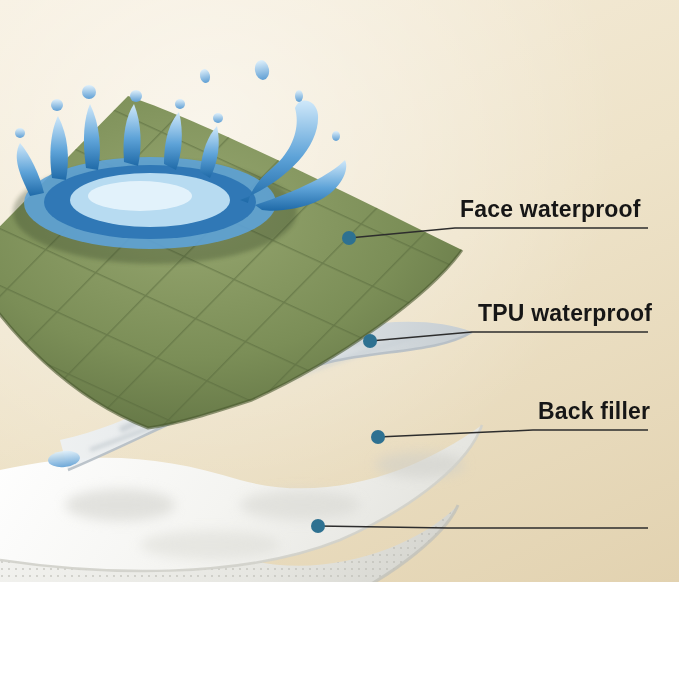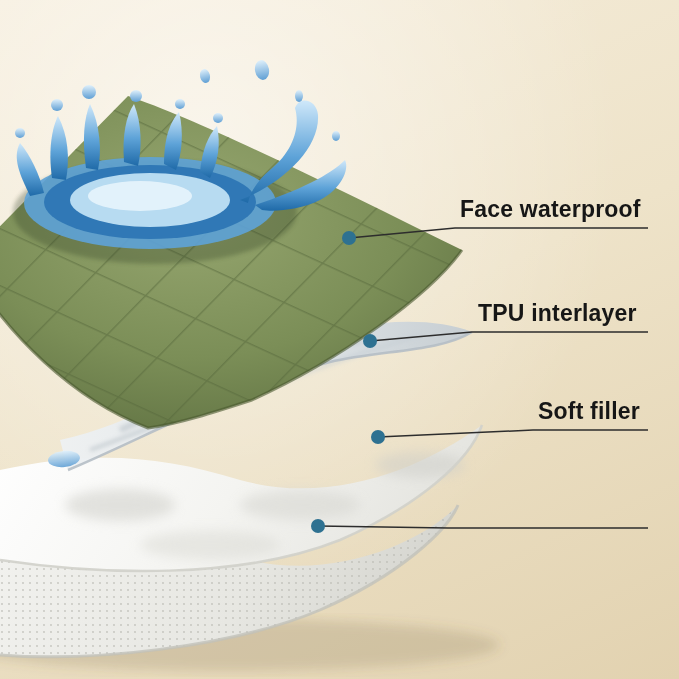--- a/index.html
+++ b/index.html
@@ -1,20 +1,20 @@
 <!DOCTYPE html>
 <html><head>
 <meta charset="utf-8">
 <style>
   html, body { margin: 0; padding: 0; }
   body { font-family: "Liberation Sans", sans-serif; }
   .stage {
     position: relative;
     width: 679px;
-    height: 679px;
+    height: 582px;
     overflow: hidden;
     background:
       radial-gradient(ellipse at 30% 22%, rgba(255,255,255,0.55), rgba(255,255,255,0) 62%),
       linear-gradient(155deg, #f6eedd 0%, #eee3c9 50%, #e2d2b0 100%);
   }
   .stage svg { position: absolute; left: 0; top: 0; }
   .callout-label {
     position: absolute;
     font-size: 23px;
     font-weight: 700;
@@ -172,15 +172,15 @@
         <circle cx="378" cy="437" r="7" fill="#2e7191" stroke="none"></circle>
       </g>
       <g>
         <polyline points="318,526 448,528 648,528"></polyline>
         <circle cx="318" cy="526" r="7" fill="#2e7191" stroke="none"></circle>
       </g>
     </g>
   </svg>
 
   <div class="callout-label" style="left:460px; top:196px;">Face waterproof</div>
-  <div class="callout-label" style="left:478px; top:300px;">TPU interlayer</div>
-  <div class="callout-label" style="left:538px; top:398px;">Soft filler</div>
+  <div class="callout-label" style="left:478px; top:300px;">TPU waterproof</div>
+  <div class="callout-label" style="left:538px; top:398px;">Back filler</div>
 </div>
 
 </body></html>

